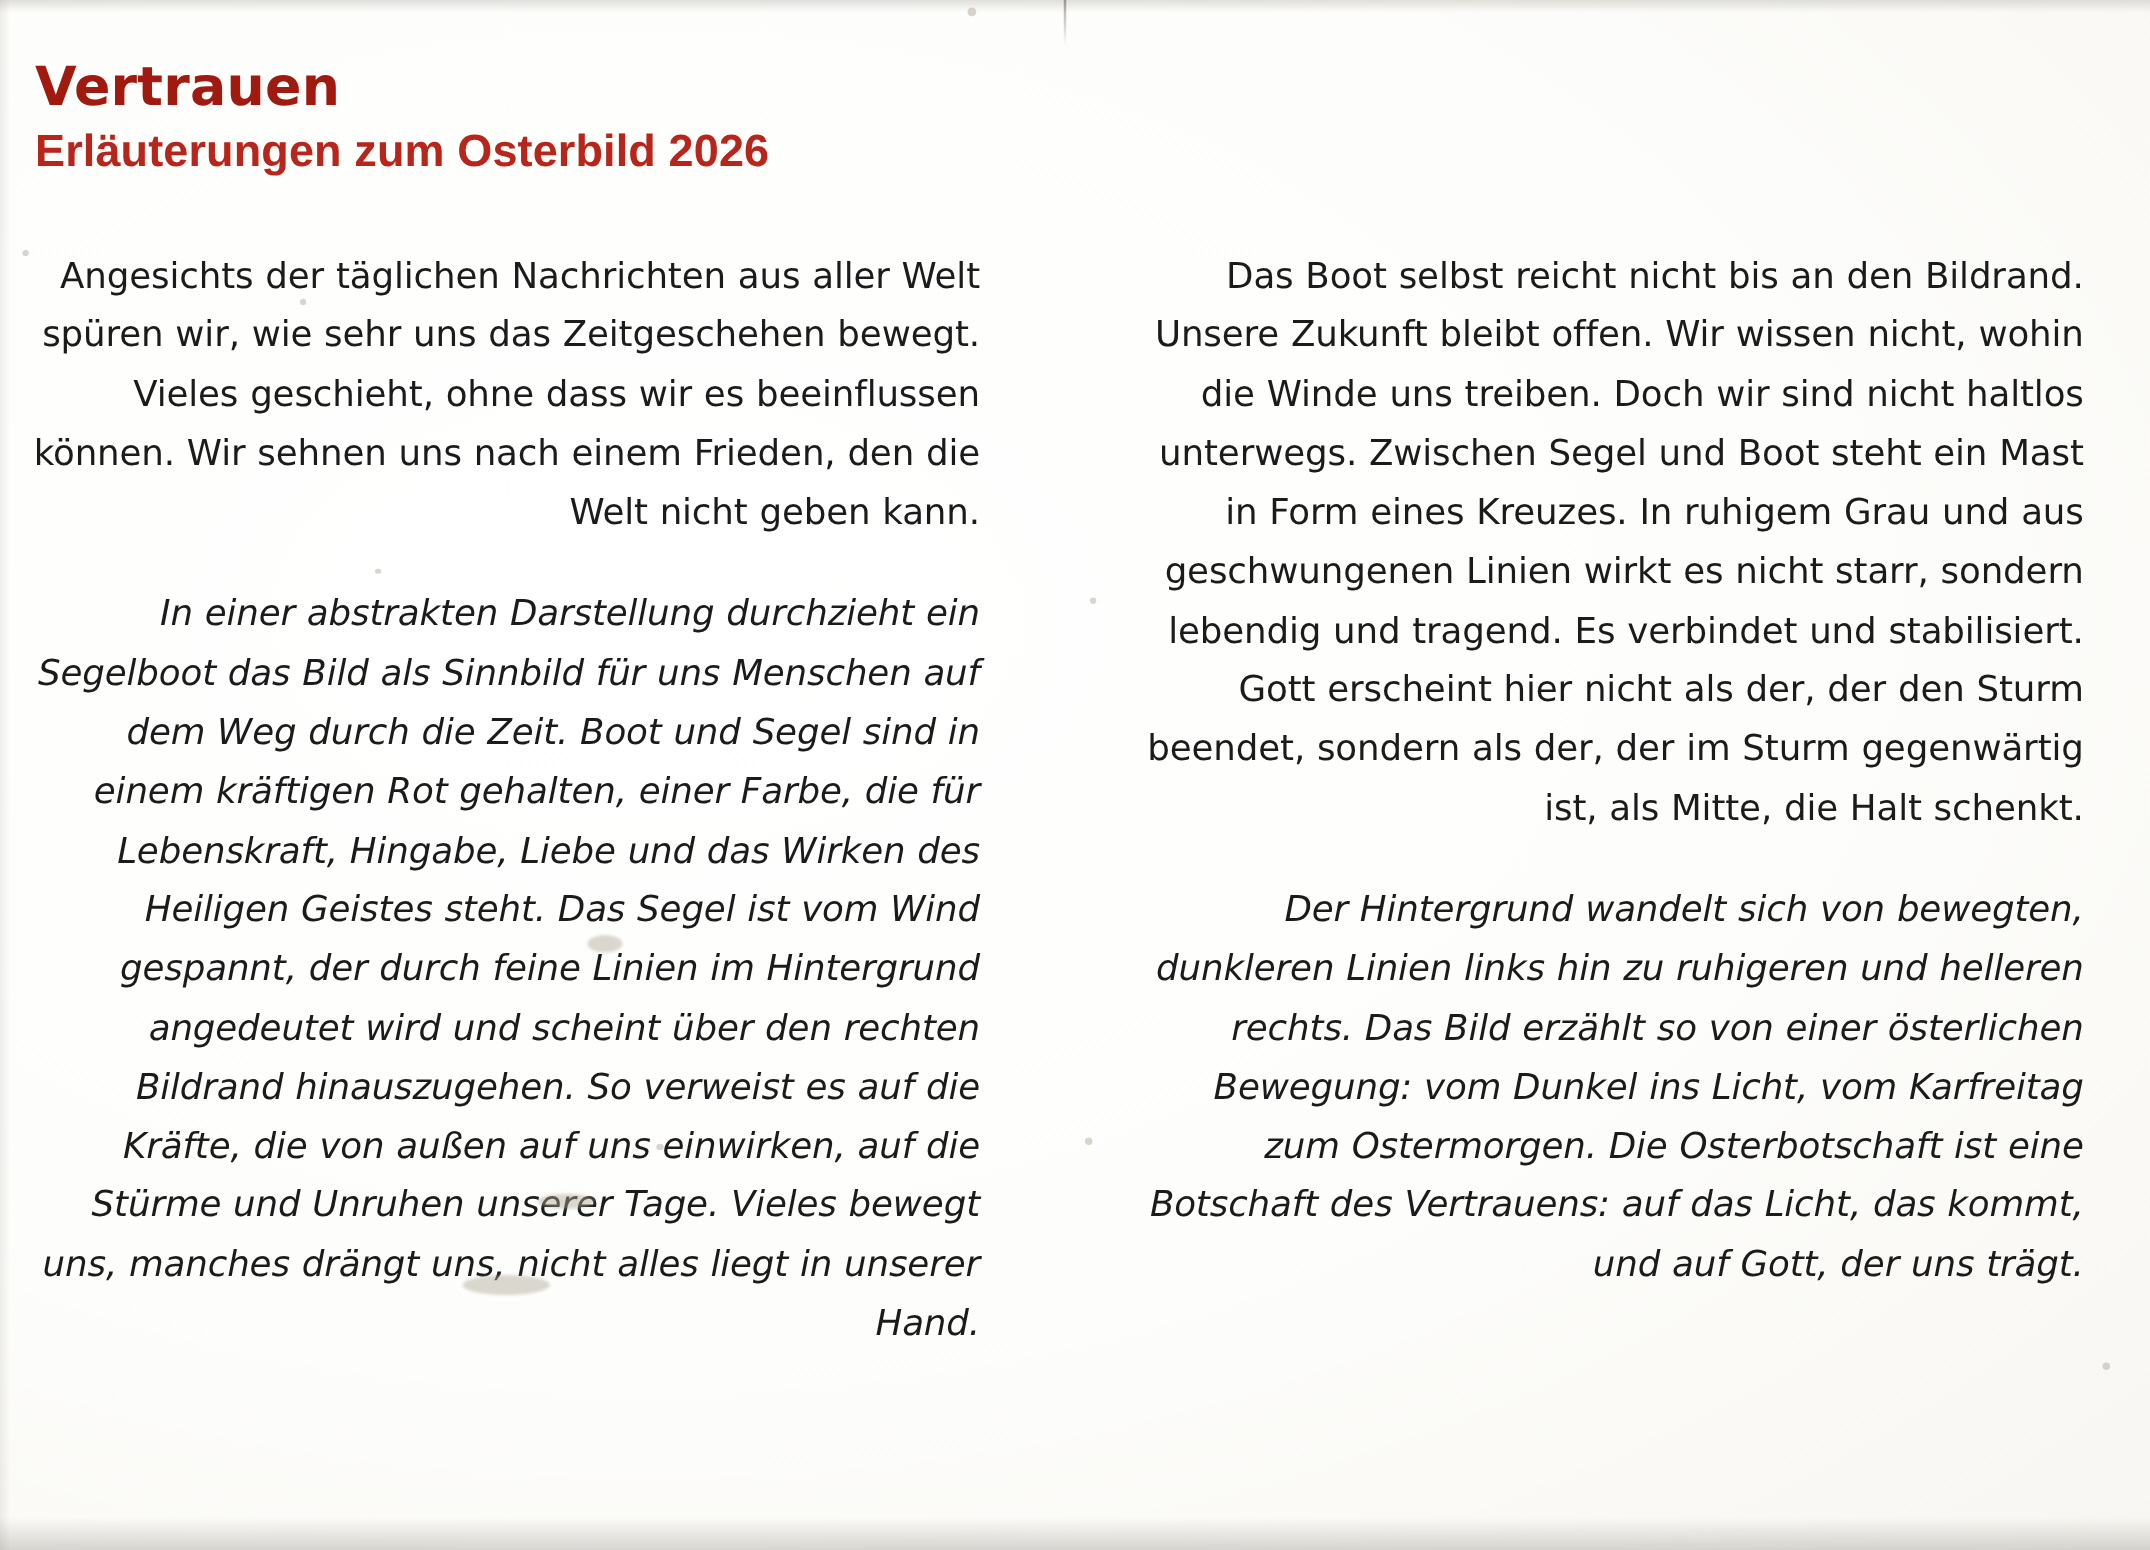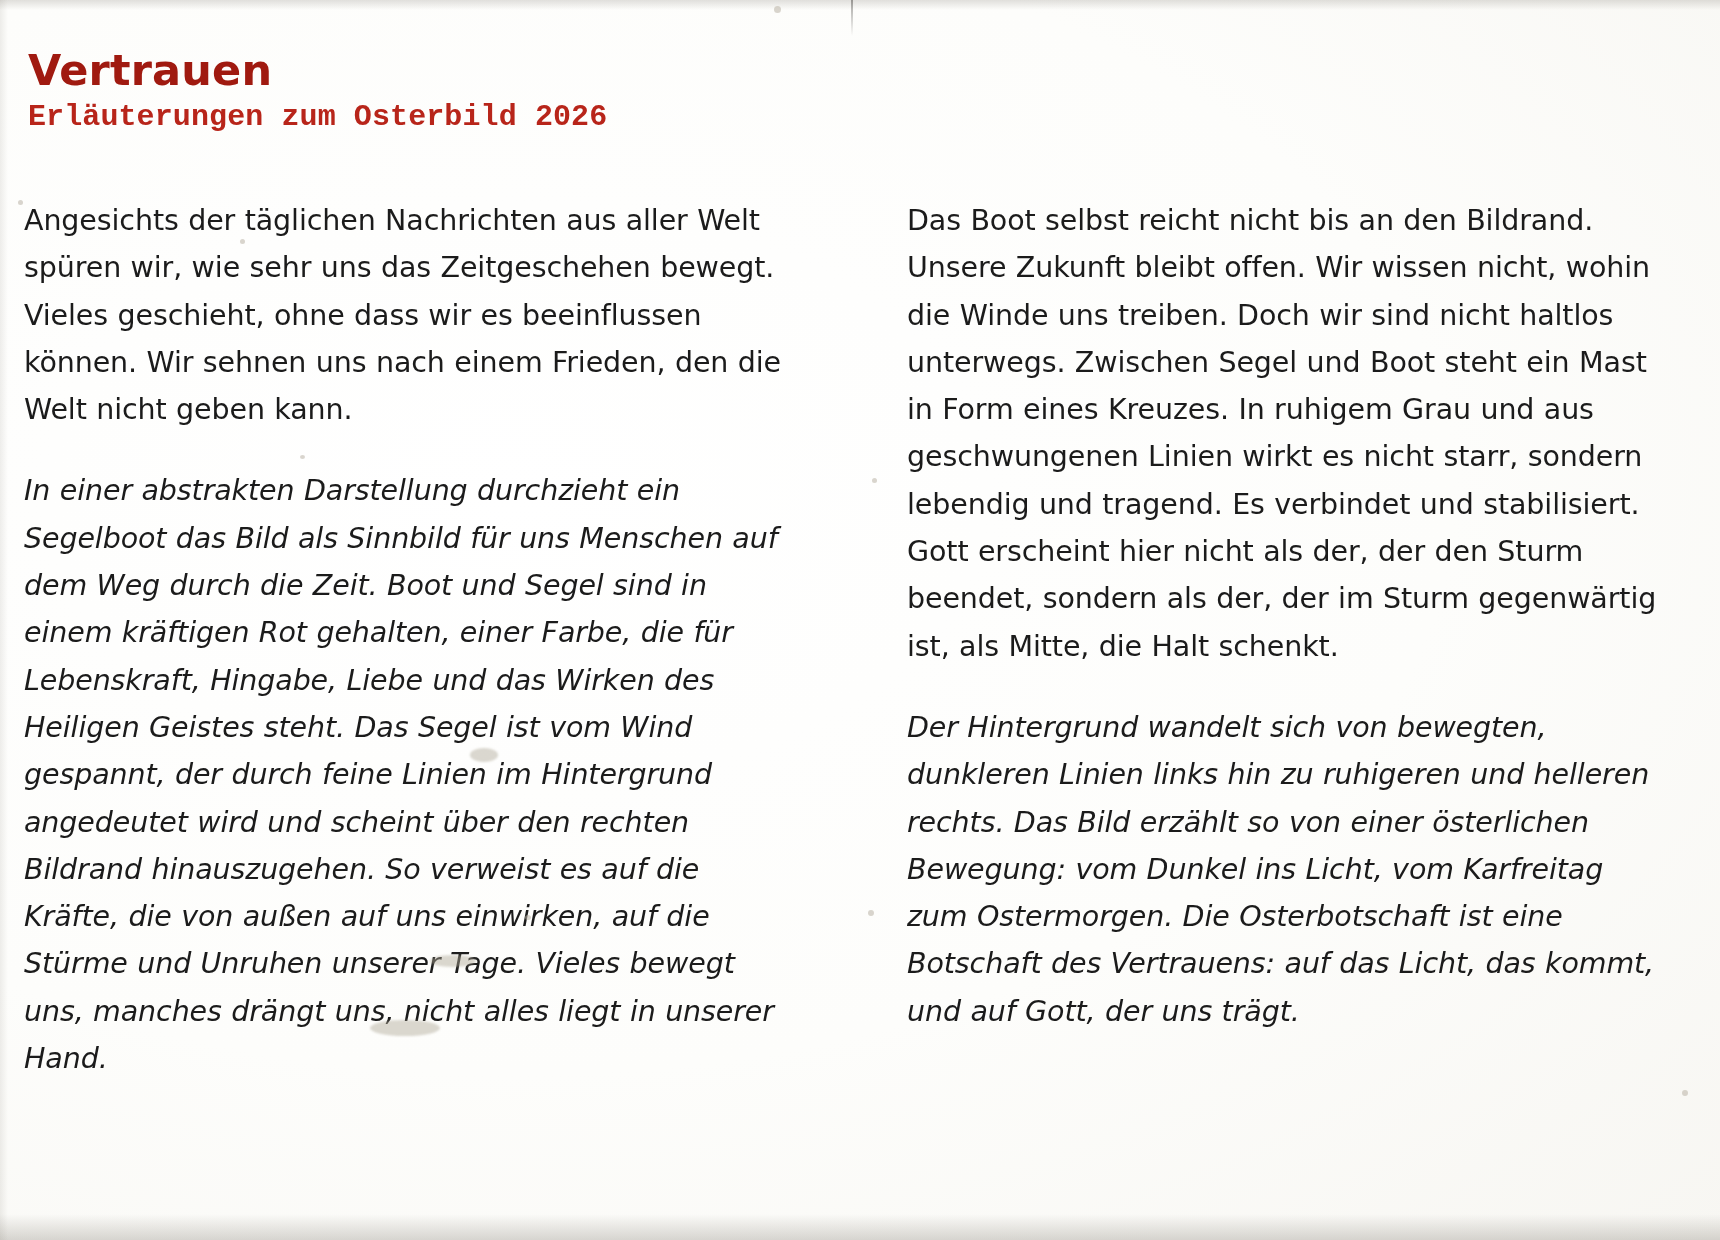--- a/index.html
+++ b/index.html
@@ -74,36 +74,37 @@
   .doc-title {
     font-family: "DejaVu Sans", sans-serif;
     font-size: 43px;
     font-weight: 700;
     color: #a01a10;
     letter-spacing: 0.2px;
     line-height: 1.05;
     margin: 0;
   }
   .doc-subtitle {
-    font-family: Liberation Mono, monospace;
-    font-size: 30px;
+    font-family: Liberation Sans, sans-serif;
+    font-size: 36px;
     font-weight: 700;
     color: #b8251a;
     letter-spacing: 0.1px;
     line-height: 1.1;
     margin: 8px 0 0 0;
   }
 
   .columns {
     position: absolute;
     left: 24px;
     top: 165px;
     width: 1672px;
     display: flex;
     gap: 63px;
+    text-align: right;
   }
   .column {
     width: 760px;
   }
   .column-right {
     padding-top: 0px;
     margin-left: 60px;
   }
 
   p.body-par {

